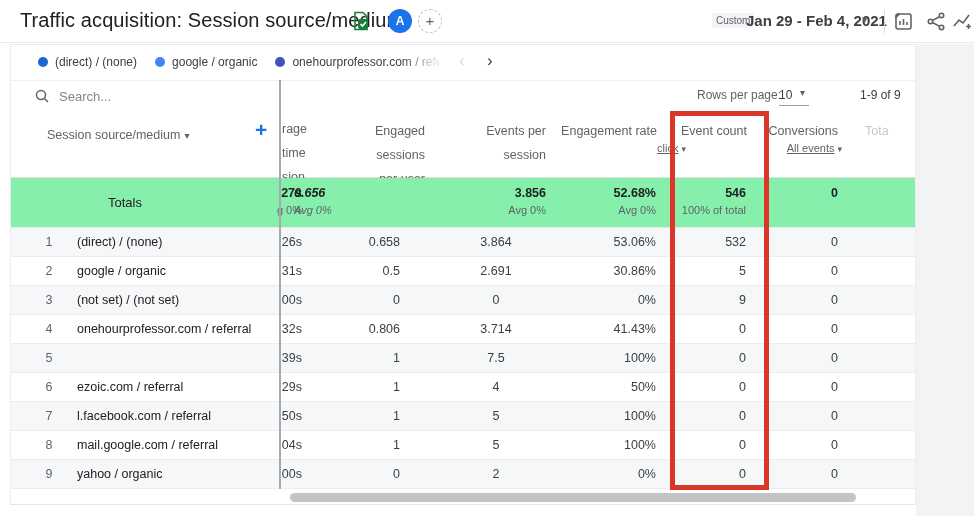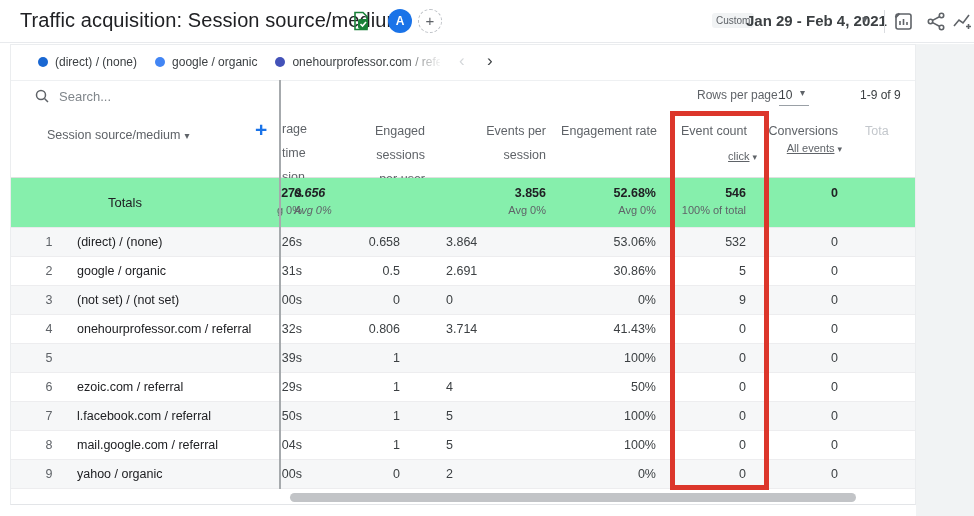--- a/index.html
+++ b/index.html
@@ -51,40 +51,40 @@
   .add-col { left:244px; top:8px; font-size:21px; color:#1a73e8; cursor:pointer; font-weight:bold; }
   .h-time { left:271px; top:7px; }
   .h-eng  { left:314px; top:9px; width:100px; text-align:right; }
   .h-evt  { left:435px; top:9px; width:100px; text-align:right; }
   .h-rate { left:546px; top:9px; width:100px; text-align:right; }
   .h-cnt  { left:636px; top:9px; width:100px; text-align:right; }
   .h-conv { left:727px; top:9px; width:100px; text-align:right; }
   .h-sub  { position:absolute; font-size:11px; color:#5f6368; cursor:pointer; }
   .h-sub .lbl { text-decoration:underline; }
   .h-sub .crt { font-size:9px; margin-left:3px; }
-  .h-cnt-sub  { left:646px; top:40px; width:100px; text-align:right; }
+  .h-cnt-sub  { left:646px; top:32px; width:100px; }
   .h-conv-sub { left:731px; top:32px; width:100px; text-align:right; }
   .h-total { left:854px; top:9px; color:#c3c7cc; }
 
   
   .totals-row { position:absolute; left:11px; top:178px; width:904px; height:50px; border-bottom:1px solid #e8eaec; background:#86efac; }
   .totals-label { position:absolute; left:97px; top:17px; font-size:13px; color:#202124; }
   .t-val { position:absolute; top:8px; font-size:12.5px; font-weight:bold; color:#202124; }
   .t-sub { position:absolute; top:26px; font-size:11px; color:#5f6368; }
 
   
   .rows { position:absolute; left:11px; top:228px; width:904px; }
   .trow { position:relative; width:100%; height:29px; border-bottom:1px solid #ededef; background:#fff; cursor:pointer; }
   .trow.alt { background:#f6f7f8; }
   .cell { position:absolute; top:0; height:29px; line-height:29px; font-size:12.5px; color:#3c4043; }
   .c-idx  { left:28px; width:20px; text-align:center; color:#5f6368; }
   .c-src  { left:66px; color:#202124; }
   .c-time { left:219px; width:72px; text-align:right; }
   .c-eng  { left:289px; width:100px; text-align:right; }
-  .c-evt  { left:435px; width:100px; text-align:left; }
+  .c-evt  { left:435px; width:100px; text-align:center; }
   .c-rate { left:545px; width:100px; text-align:right; }
   .c-cnt  { left:635px; width:100px; text-align:right; }
   .c-conv { left:727px; width:100px; text-align:right; }
   
   .tc-time { left:219px; width:72px; text-align:right; }
   .tc-eng  { left:283px; width:100px; text-align:left;font-style:italic; }
   .tc-evt  { left:435px; width:100px; text-align:right; }
   .tc-rate { left:545px; width:100px; text-align:right; }
   .tc-cnt  { left:635px; width:100px; text-align:right; }
   .tc-conv { left:727px; width:100px; text-align:right; }
@@ -257,20 +257,21 @@
         <span class="cell c-eng">0.806</span>
         <span class="cell c-evt">3.714</span>
         <span class="cell c-rate">41.43%</span>
         <span class="cell c-cnt">0</span>
         <span class="cell c-conv">0</span>
       </div>
       <div class="trow alt">
         <span class="cell c-idx">5</span>
         <span class="cell c-time">39s</span>
         <span class="cell c-eng">1</span>
+        <span class="cell c-evt">7.5</span>
         <span class="cell c-rate">100%</span>
         <span class="cell c-cnt">0</span>
         <span class="cell c-conv">0</span>
       </div>
       <div class="trow">
         <span class="cell c-idx">6</span>
         <span class="cell c-src">ezoic.com / referral</span>
         <span class="cell c-time">29s</span>
         <span class="cell c-eng">1</span>
         <span class="cell c-evt">4</span>

